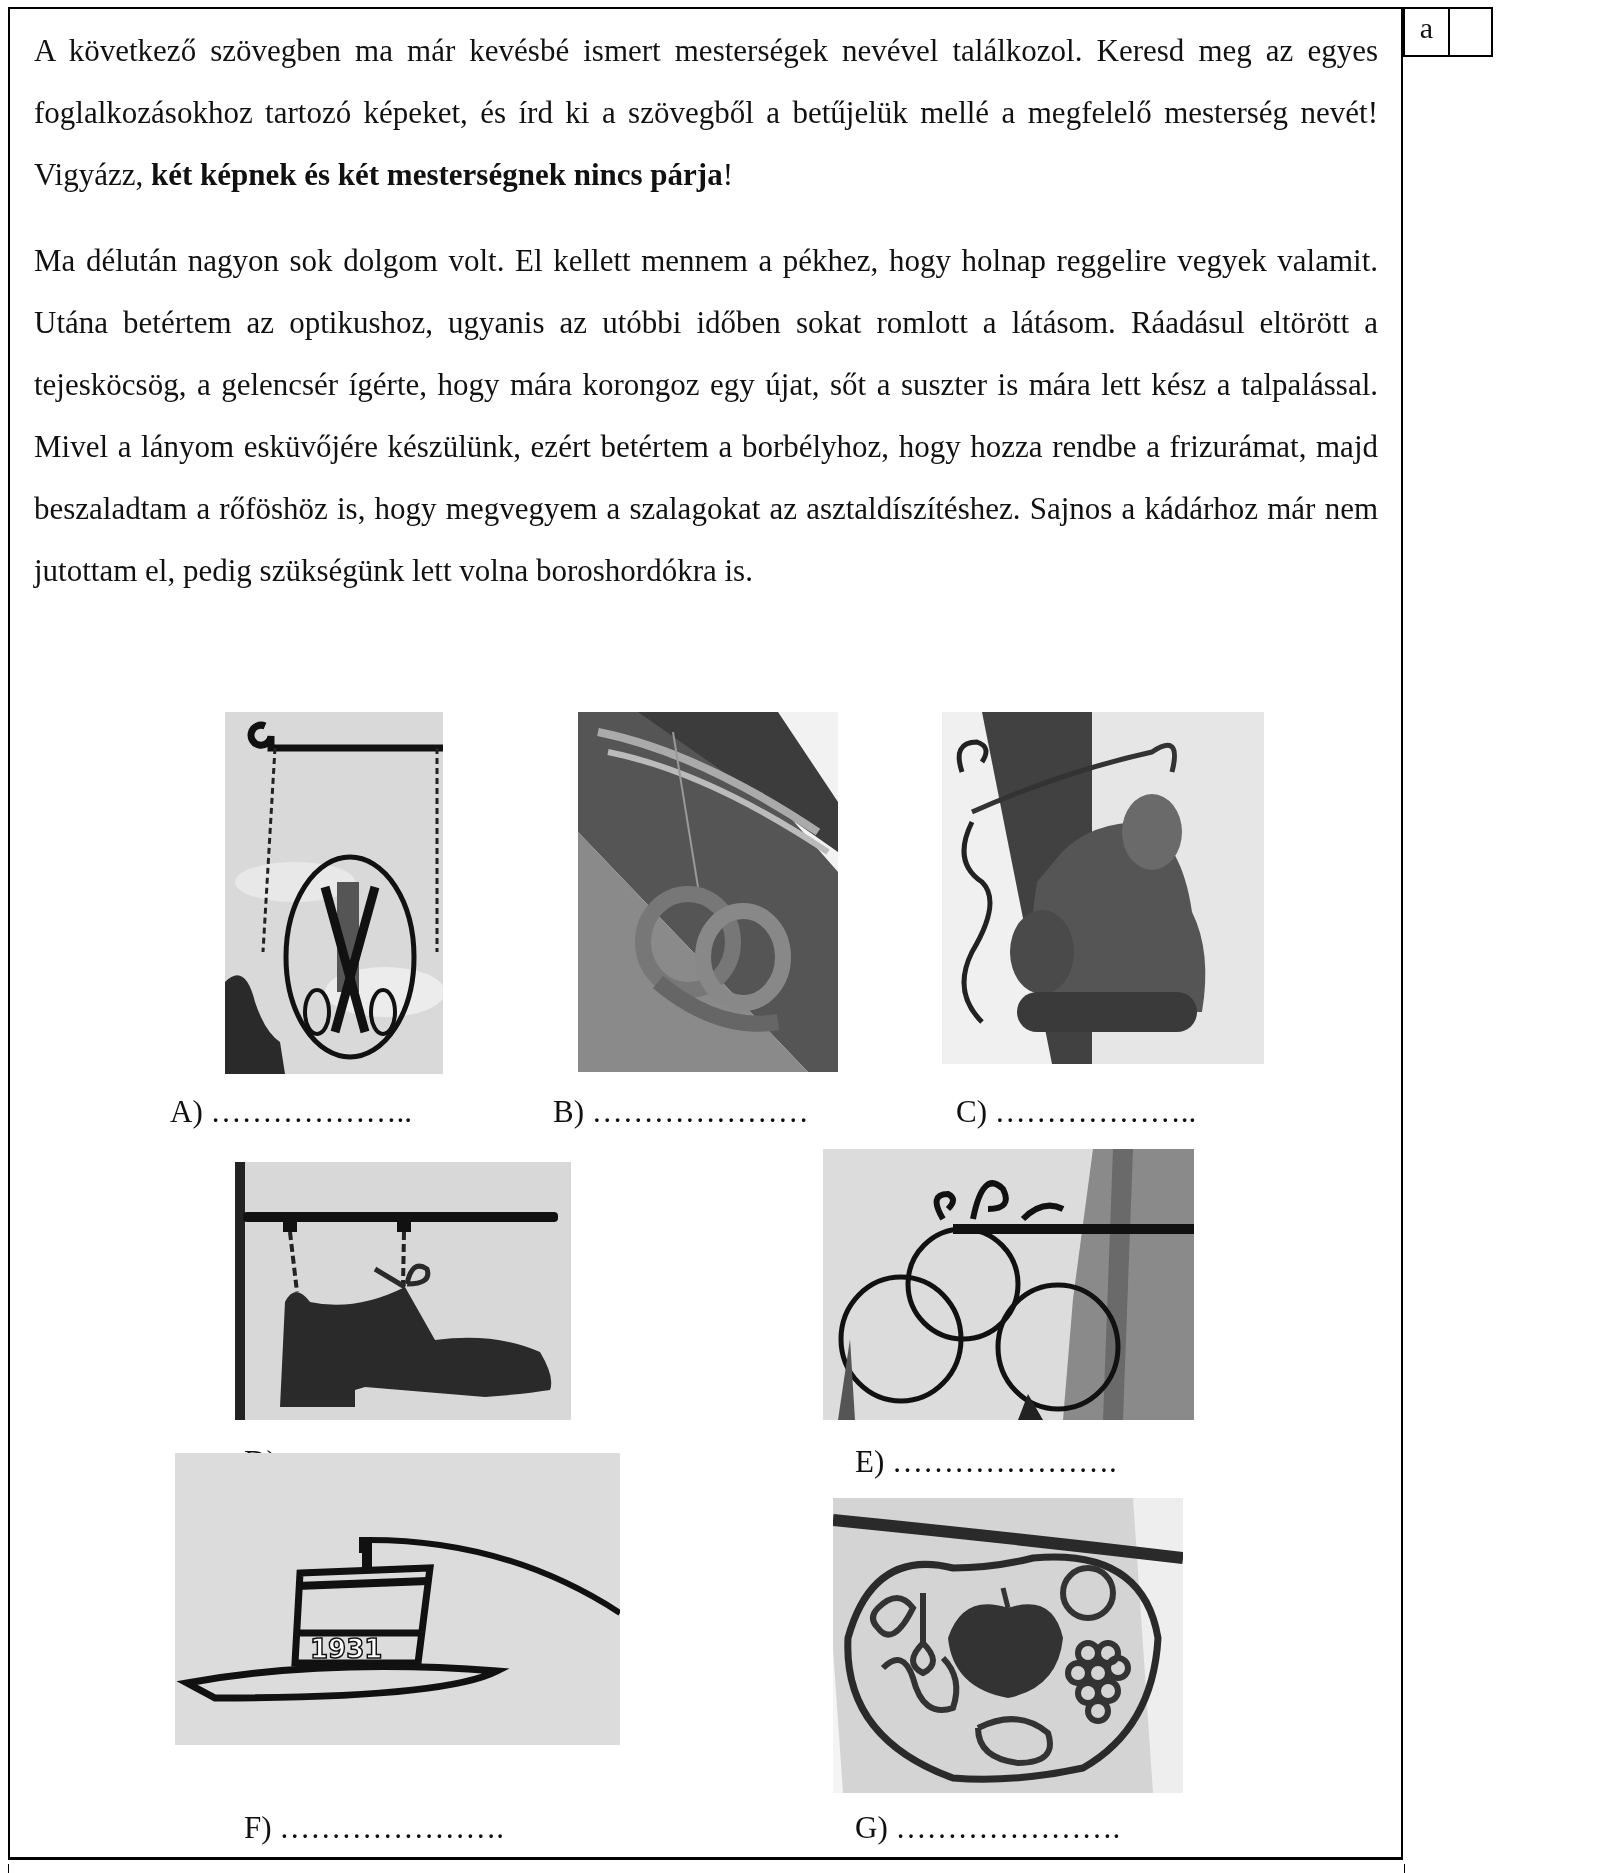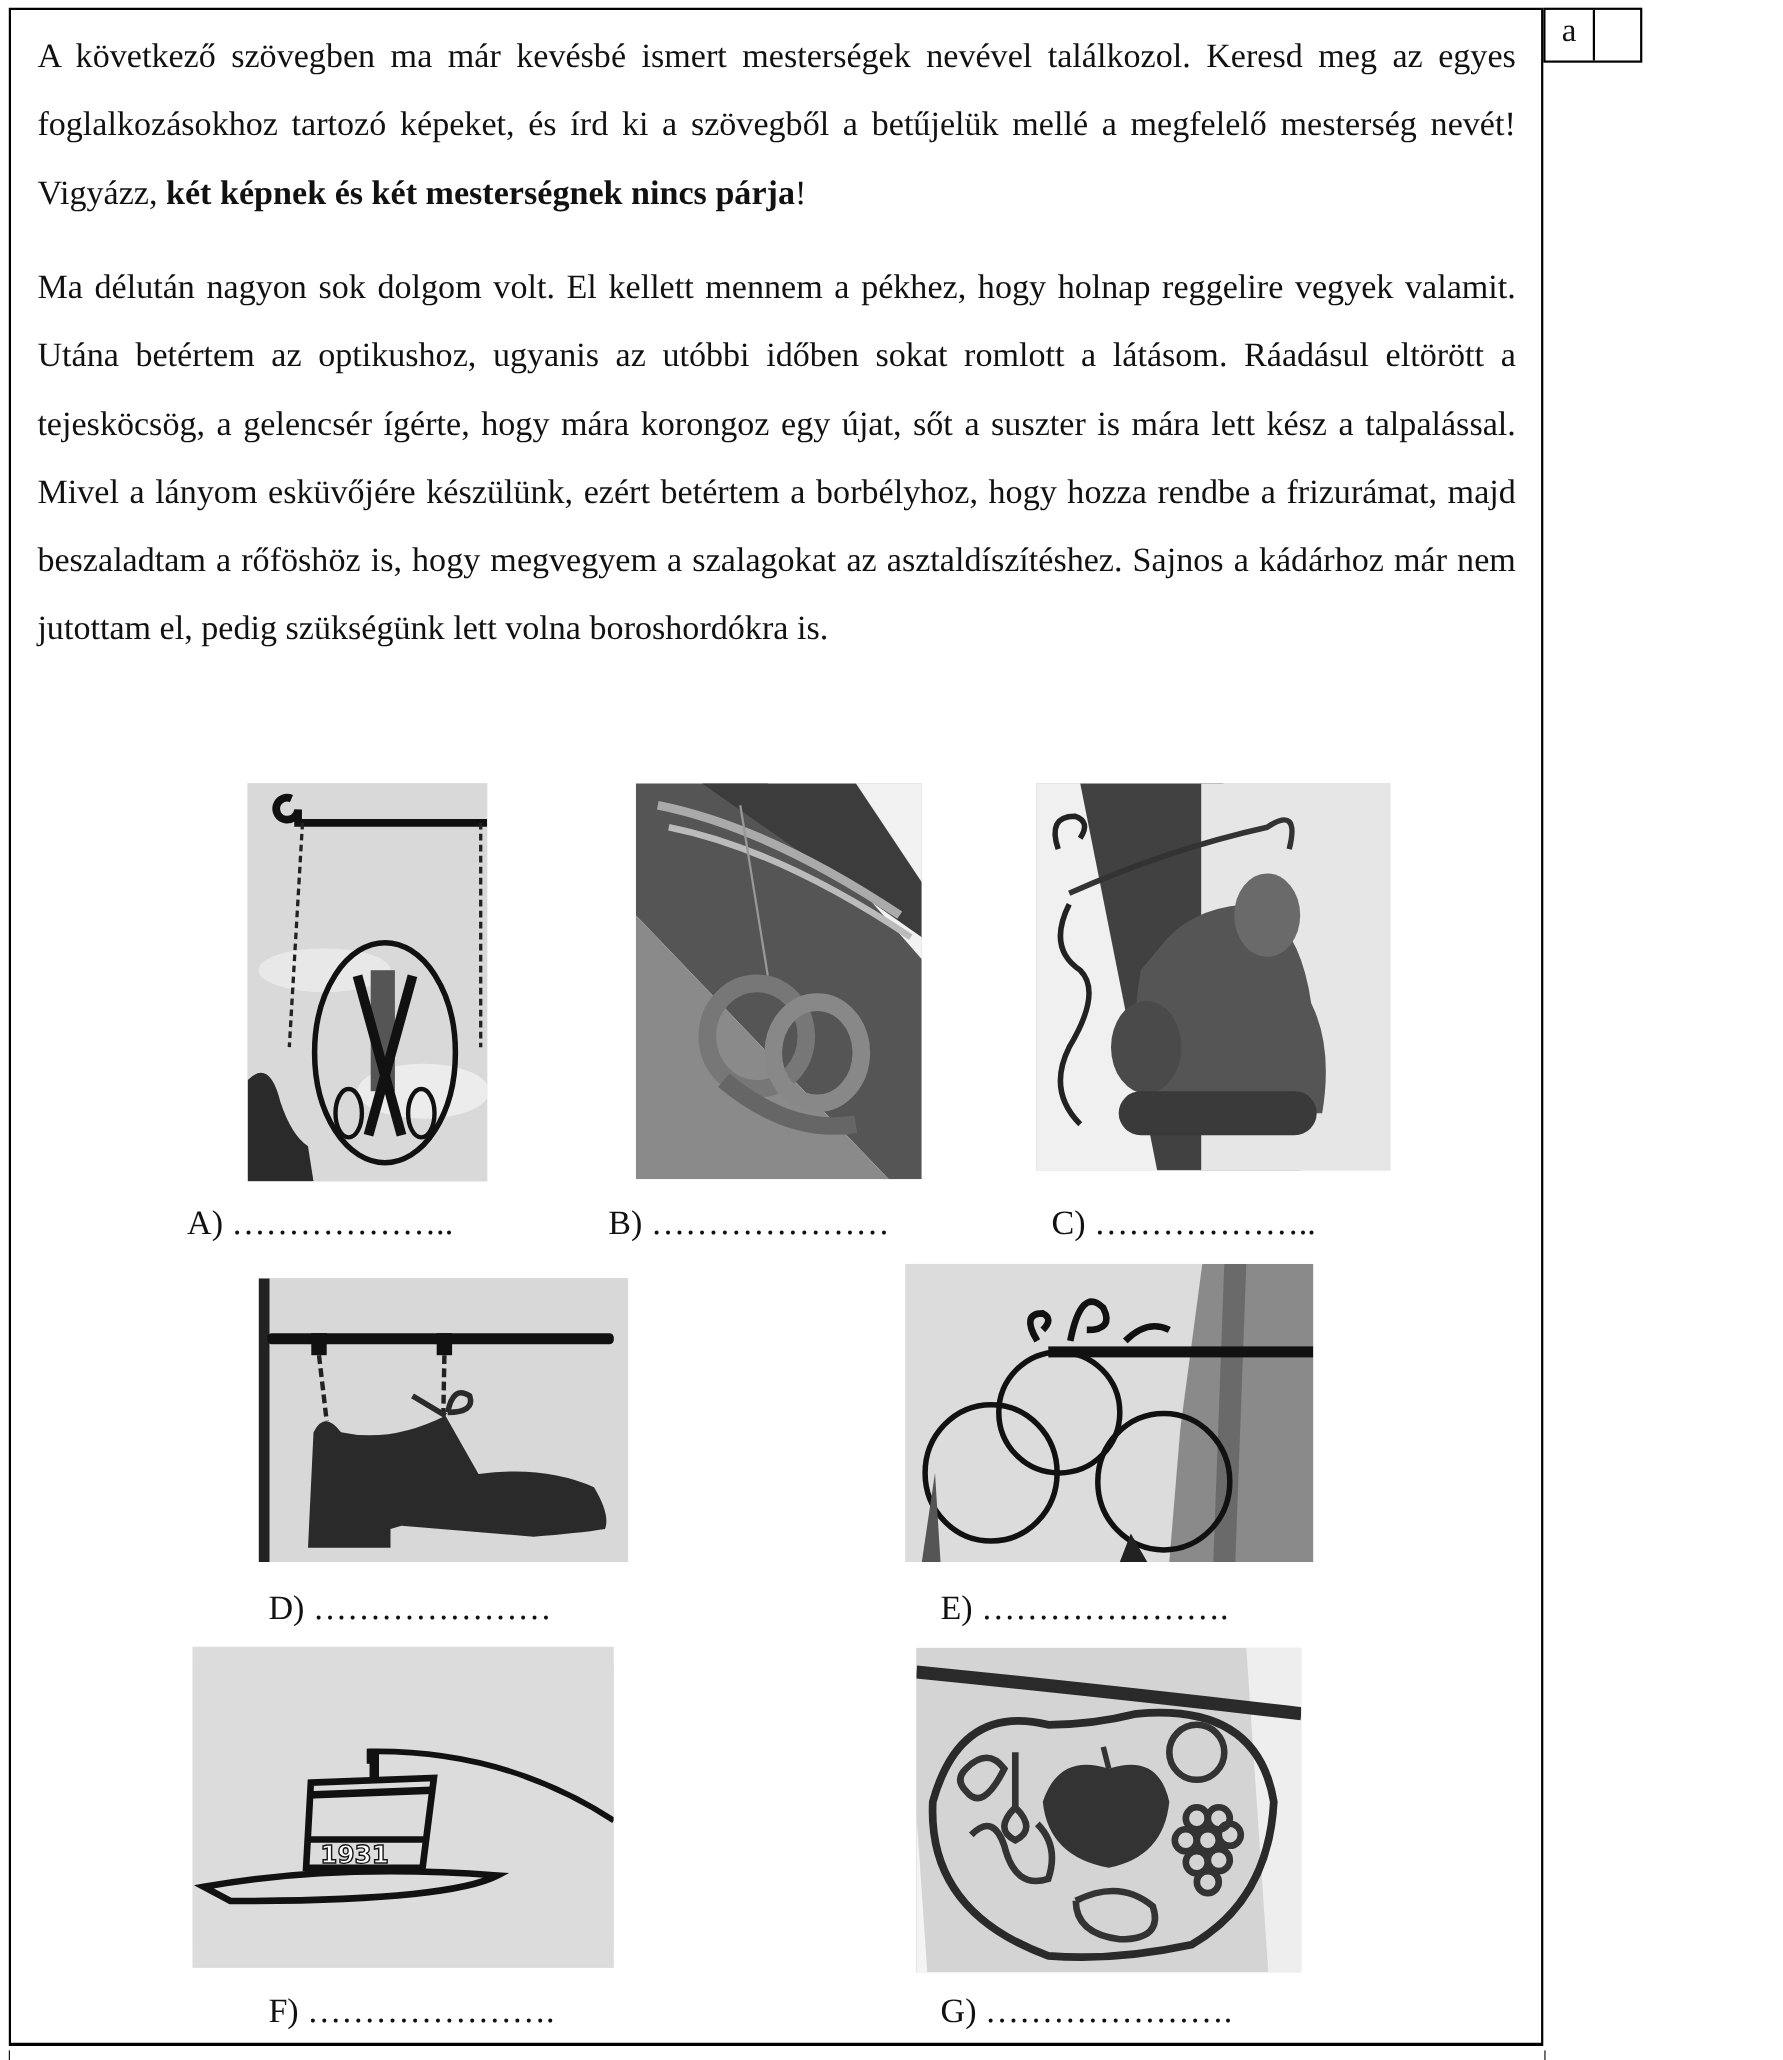--- a/index.html
+++ b/index.html
@@ -115,21 +115,21 @@
     <path d="M120 70 q-15 -25 5 -25 q10 5 0 15 M150 70 q10 -50 30 -30 q10 20 -15 20 M200 70 q20 -20 40 -10" stroke="#111" stroke-width="6" fill="none"></path>
     <ellipse cx="140" cy="135" rx="55" ry="55" stroke="#111" stroke-width="5" fill="none"></ellipse>
     <ellipse cx="78" cy="190" rx="60" ry="62" stroke="#111" stroke-width="5" fill="none"></ellipse>
     <ellipse cx="235" cy="198" rx="60" ry="62" stroke="#111" stroke-width="5" fill="none"></ellipse>
     <polygon points="15,271 27,190 32,271" fill="#555"></polygon>
     <polygon points="195,271 205,245 220,271" fill="#222"></polygon>
   </svg>
 </div>
 <div class="cap" style="left:855px;top:1444px;"><span>E)</span> <span class="dots">………………….</span></div>
 
-<div class="fig" style="left:175px;top:1497px;width:383px;height:292px;background:#dcdcdc;">
+<div class="fig" style="left:175px;top:1453px;width:445px;height:292px;background:#dcdcdc;">
   <svg viewBox="0 0 445 292">
     <rect width="445" height="292" fill="#dcdcdc"></rect>
     <path d="M187 100 L187 87 Q330 85 445 160" stroke="#111" stroke-width="6" fill="none"></path>
     <rect x="187" y="87" width="10" height="30" fill="#111"></rect>
     <path d="M125 120 L255 115 L243 210 L120 210 Z" stroke="#111" stroke-width="7" fill="none"></path>
     <line x1="122" y1="133" x2="253" y2="128" stroke="#111" stroke-width="8"></line>
     <line x1="121" y1="180" x2="246" y2="180" stroke="#111" stroke-width="7"></line>
     <text x="135" y="205" font-size="26" font-family="DejaVu Sans, sans-serif" font-weight="bold" fill="#fff" stroke="#111" stroke-width="1.5">1931</text>
     <path d="M12 230 Q150 205 322 218 Q270 245 40 245 Z" stroke="#111" stroke-width="7" fill="none"></path>
   </svg>

